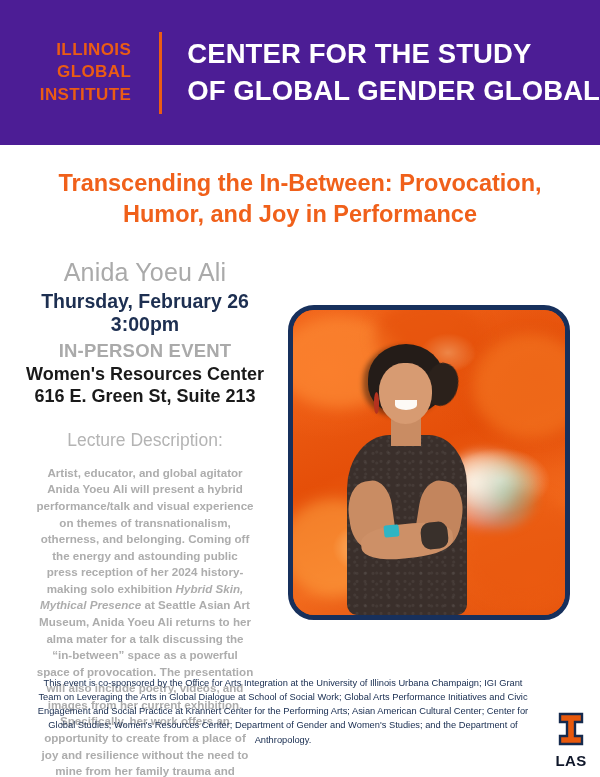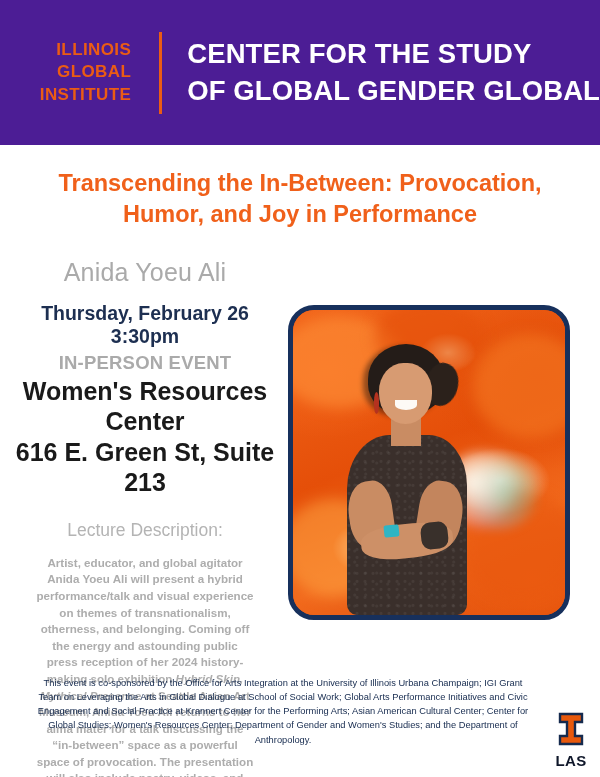--- a/index.html
+++ b/index.html
@@ -83,33 +83,33 @@
     font-weight: normal;
     line-height: 1.12;
     letter-spacing: 0.2px;
   }
   .event-date, .event-time {
     color: #1d2f51;
     font-weight: bold;
     font-size: 19.5px;
     line-height: 1.2;
   }
-  .event-date { margin-top: 16px; }
+  .event-date { margin-top: 4px; }
   .event-mode {
     color: #aaaaaa;
     font-weight: bold;
     font-size: 18.5px;
     line-height: 1.25;
     margin-top: 2px;
     letter-spacing: 0.2px;
   }
   .venue-name, .venue-address {
     color: #1a1a1a;
     font-weight: bold;
-    font-size: 25px;
+    font-size: 18px;
     line-height: 1.22;
   }
   .venue-name { margin-top: 2px; }
 
   .lecture-heading {
     color: #b4b4b4;
     font-size: 17.5px;
     font-weight: normal;
     margin-top: 22px;
     line-height: 1.2;
@@ -315,21 +315,21 @@
 </div>
 
 <div class="talk-title">
   <span>Transcending the In-Between: Provocation,</span>
   <span>Humor, and Joy in Performance</span>
 </div>
 
 <div class="detail-col">
   <div class="speaker-name">Anida Yoeu Ali</div>
   <div class="event-date">Thursday, February 26</div>
-  <div class="event-time">3:30pm</div>
+  <div class="event-time">3:00pm</div>
   <div class="event-mode">IN-PERSON EVENT</div>
   <div class="venue-name">Women's Resources Center</div>
   <div class="venue-address">616 E. Green St, Suite 213</div>
 
   <div class="lecture-heading">Lecture Description:</div>
   <div class="lecture-body"><span>Artist, educator, and global agitator Anida Yoeu Ali will present a hybrid performance/talk and visual experience on themes of transnationalism, otherness, and belonging. Coming off the energy and astounding public press reception of her 2024 history-making solo exhibition </span><i>Hybrid Skin, Mythical Presence</i><span> at Seattle Asian Art Museum, Anida Yoeu Ali returns to her alma mater for a talk discussing the “in-between” space as a powerful space of provocation. The presentation will also include poetry, videos, and images from her current exhibition. Specifically, her work offers an opportunity to create from a place of joy and resilience without the need to mine from her family trauma and painful history.</span></div>
 </div>
 
 <div class="portrait-frame">
   <div class="portrait-photo">

